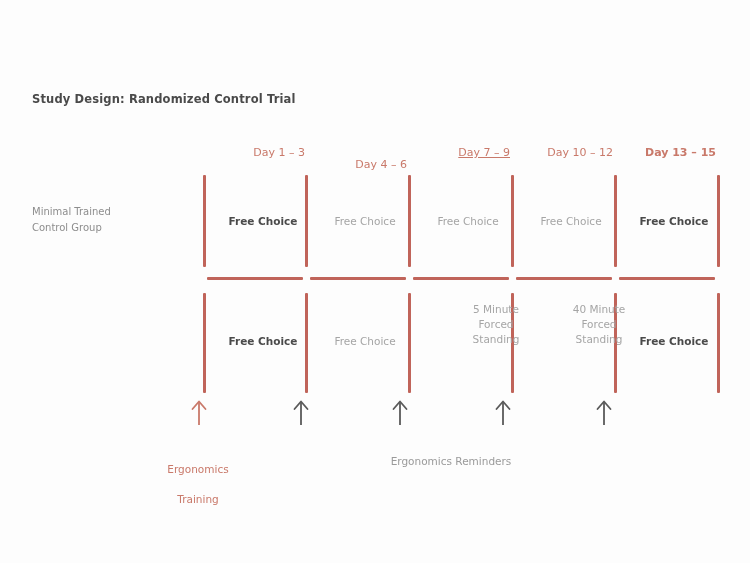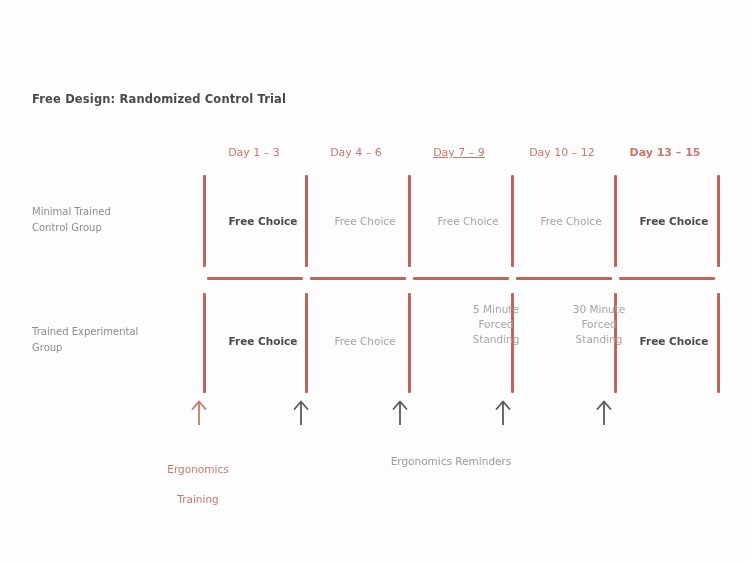--- a/index.html
+++ b/index.html
@@ -28,21 +28,21 @@
     color: #4a4a4a;
     letter-spacing: 0.15px;
     white-space: nowrap;
   }
 
   
   .day-label {
     position: absolute;
     top: 146px;
     width: 102px;
-    text-align: center;
+    text-align: right;
     font-size: 11px;
     color: #c9796a;
     white-space: nowrap;
   }
 
   
   .group-label {
     position: absolute;
     left: 32px;
     font-size: 10px;
@@ -118,35 +118,31 @@
     left: 346px;
     width: 210px;
     color: #9a9a9a;
   }
 </style>
 </head>
 <body>
 
 <div id="canvas">
 
-  <div class="title">Free Design: Randomized Control Trial</div>
+  <div class="title">Study Design: Randomized Control Trial</div>
 
   <div class="day-label" style="left:203px;">Day 1 – 3</div>
-  <div class="day-label" style="left:305px;">Day 4 – 6</div>
+  <div class="day-label" style="left:305px;margin-top:12px;">Day 4 – 6</div>
   <div class="day-label" style="left:408px;text-decoration:underline;">Day 7 – 9</div>
   <div class="day-label" style="left:511px;">Day 10 – 12</div>
   <div class="day-label" style="left:614px;font-weight:bold;">Day 13 – 15</div>
 
   <div class="group-label row1">
     <div>Minimal Trained</div>
     <div>Control Group</div>
-  </div>
-  <div class="group-label row2">
-    <div>Trained Experimental</div>
-    <div>Group</div>
   </div>
 
   <div class="vbar row1" style="left:203px;"></div>
   <div class="vbar row1" style="left:305px;"></div>
   <div class="vbar row1" style="left:408px;"></div>
   <div class="vbar row1" style="left:511px;"></div>
   <div class="vbar row1" style="left:614px;"></div>
   <div class="vbar row1" style="left:717px;"></div>
 
   <div class="hseg" style="left:207px;"></div>
@@ -169,21 +165,21 @@
   <div class="cell row1 bold" style="left:614px;">Free Choice</div>
 
   <div class="cell row2 bold" style="left:203px;">Free Choice</div>
   <div class="cell row2" style="left:305px;">Free Choice</div>
   <div class="cell row2 multi" style="left:408px;">
     <div>5 Minute</div>
     <div>Forced</div>
     <div>Standing</div>
   </div>
   <div class="cell row2 multi" style="left:511px;">
-    <div>30 Minute</div>
+    <div>40 Minute</div>
     <div>Forced</div>
     <div>Standing</div>
   </div>
   <div class="cell row2 bold" style="left:614px;">Free Choice</div>
 
   <div class="arrow" style="left:188px;">
     <svg width="22" height="28" viewBox="0 0 22 28">
       <line x1="11" y1="27" x2="11" y2="4" stroke="#c9796a" stroke-width="1.8"></line>
       <polyline points="4.5,11 11,3.5 17.5,11" fill="none" stroke="#c9796a" stroke-width="1.8" stroke-linecap="round" stroke-linejoin="round"></polyline>
     </svg>

